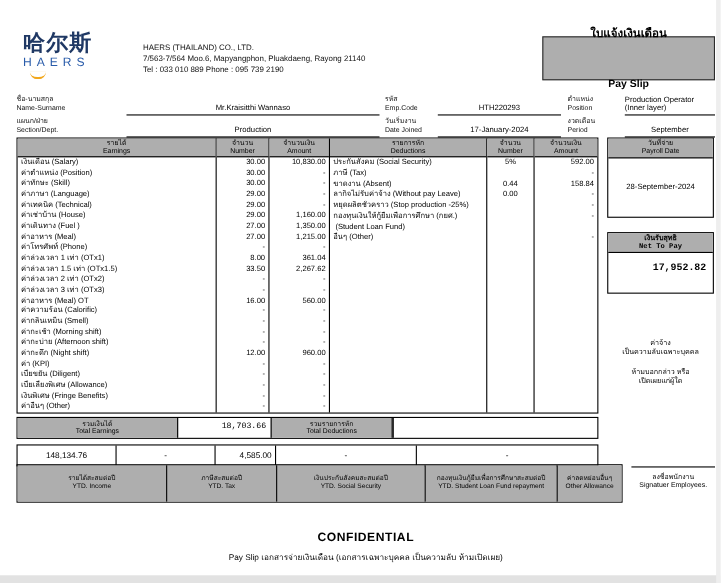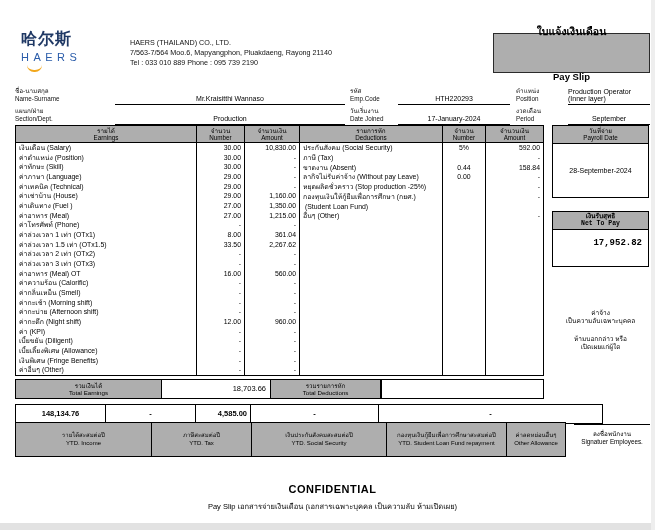--- a/index.html
+++ b/index.html
@@ -5,21 +5,21 @@
   * { margin:0; padding:0; box-sizing:border-box; }
   html,body { background:#ececec; }
   .page {
     width:655px; height:530px; background:#fff; position:relative;
     font-family:"Liberation Sans","DejaVu Sans",sans-serif; color:#000;
     padding:28px 5px 0 15px; overflow:hidden;
   }
   
   .hdr { display:flex; align-items:flex-start; height:57px; }
   .logo { width:115px; padding-left:6px; }
-  .logo-cn { font-size:16px; font-weight:bold; color:#1f3864; letter-spacing:1px; line-height:22px; }
+  .logo-cn { font-size:20px; font-weight:bold; color:#1f3864; letter-spacing:1px; line-height:22px; }
   .logo-latin { font-size:11px; color:#2a5caa; letter-spacing:4.5px; line-height:12px; margin-top:1px; }
   .smile { width:15px; height:7px; border-bottom:2.5px solid #f2a71b; border-radius:0 0 14px 14px; margin:2px 0 0 6px; }
   .co-info { flex:1; padding-top:10px; font-size:7.2px; line-height:10px; color:#111; }
   .payslip-box {
     width:157px; height:40px; margin-top:5px; background:#aeaeae;
     border:1.5px solid #2b2b2b; display:flex; flex-direction:column;
     align-items:center; justify-content:center; font-weight:bold;gap:34px;
   }
   .payslip-box .th { font-size:10.5px; line-height:12px; }
   .payslip-box .en { font-size:9.5px; line-height:11px; }
@@ -62,25 +62,25 @@
   .net-val { height:36px; text-align:right; font-size:9px; font-weight:bold; padding:8px 6px 0 0; }
   .notes { margin-top:42px; text-align:center; font-size:6.5px; line-height:8.5px; }
   .notes .gap { height:9px; }
   
   .totals { display:flex; width:529px; height:20px; border:1.5px solid #000; margin-top:3px; }
   .tot-gray {
     background:#aeaeae; display:flex; flex-direction:column; align-items:center;
     justify-content:center; font-size:6.2px; line-height:7.2px; text-align:center;
   }
   .tot-val { font-size:7.5px; line-height:17px; text-align:right; padding-right:4px; }
-  .tg1{width:146px; border-right:1px solid #000;} .tv1{width:108px;}
+  .tg1{width:146px; border-right:1px solid #000;} .tv1{width:84px;font-family:Liberation Mono, monospace;}
   .tg2{width:111px; border-left:1px solid #000; border-right:1px solid #000;} .tv2{width:85px;}
   .tv3{flex:1; border-left:1px solid #000;}
   
-  .ytd-vals { display:flex; width:588px; height:20px; border:1.5px solid #000; margin-top:5px;font-weight:bold; }
+  .ytd-vals { display:flex; width:529px; height:20px; border:1.5px solid #000; margin-top:5px; }
   .yv { font-size:7.5px; line-height:17px; text-align:center; }
   .yv + .yv { border-left:1px solid #000; }
   .yv1{width:89px;} .yv2{width:90px;} .yv3{width:55px; text-align:right; padding-right:3px;} .yv4{width:128px;} .yv5{flex:1;}
   .ytd-bottom { display:flex; margin-top:-2px; }
   .ytd-labels { display:flex; width:551px; height:35px; border:1.5px solid #000; }
   .yl {
     background:#aeaeae; display:flex; flex-direction:column; align-items:center;
     justify-content:center; text-align:center; font-size:6px; line-height:7.2px; padding:0 2px;
   }
   .yl + .yl { border-left:1px solid #000; }

